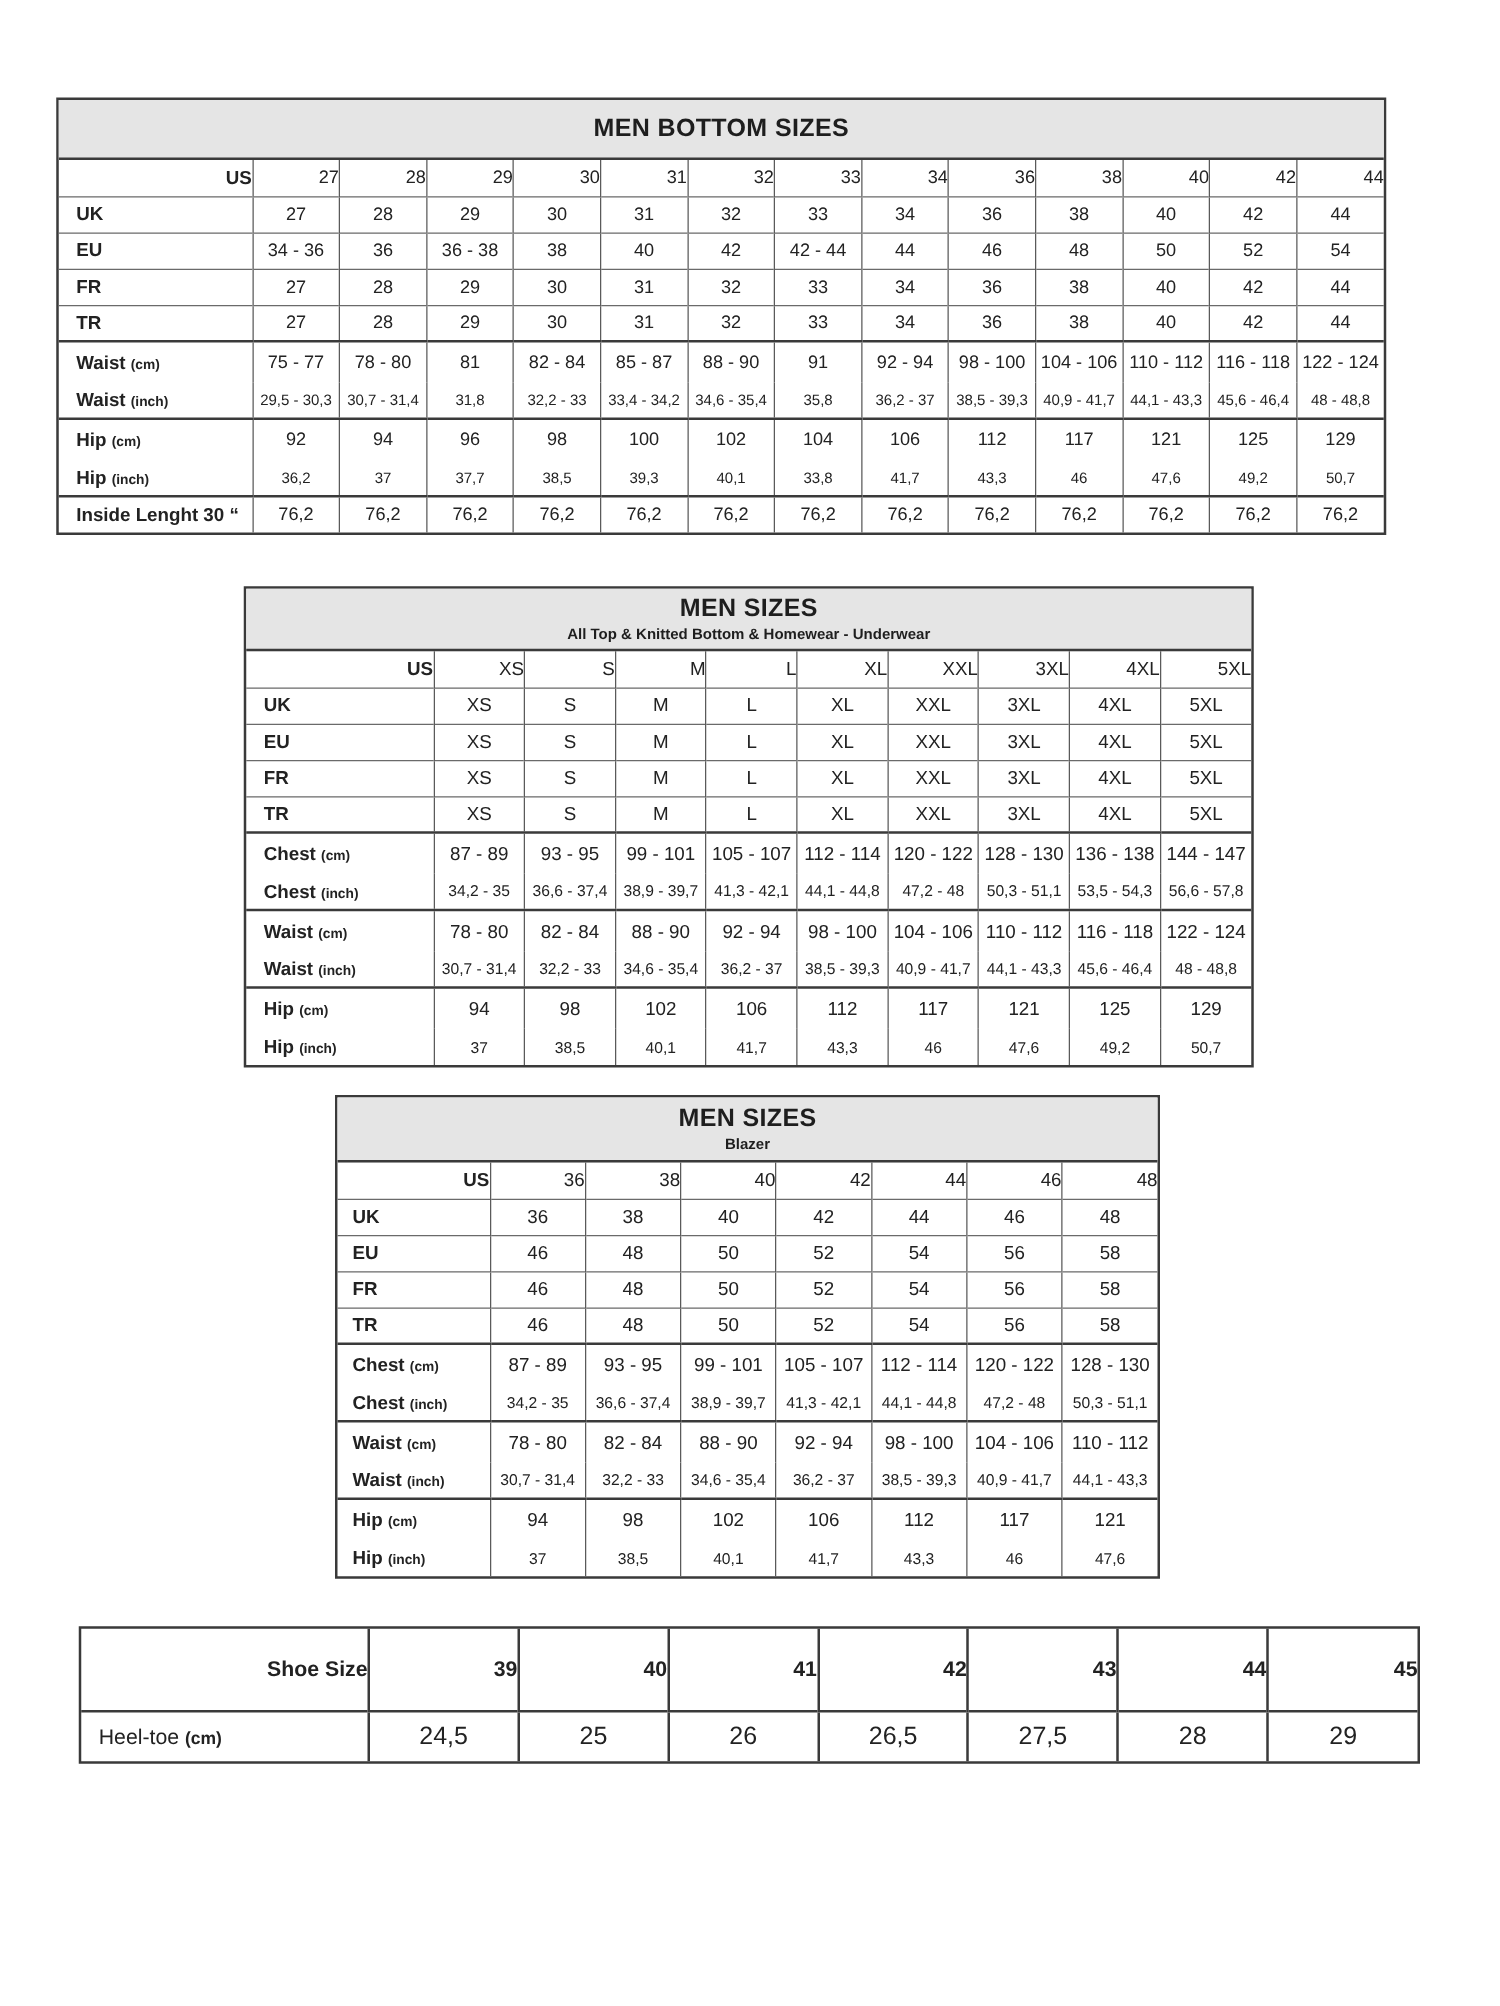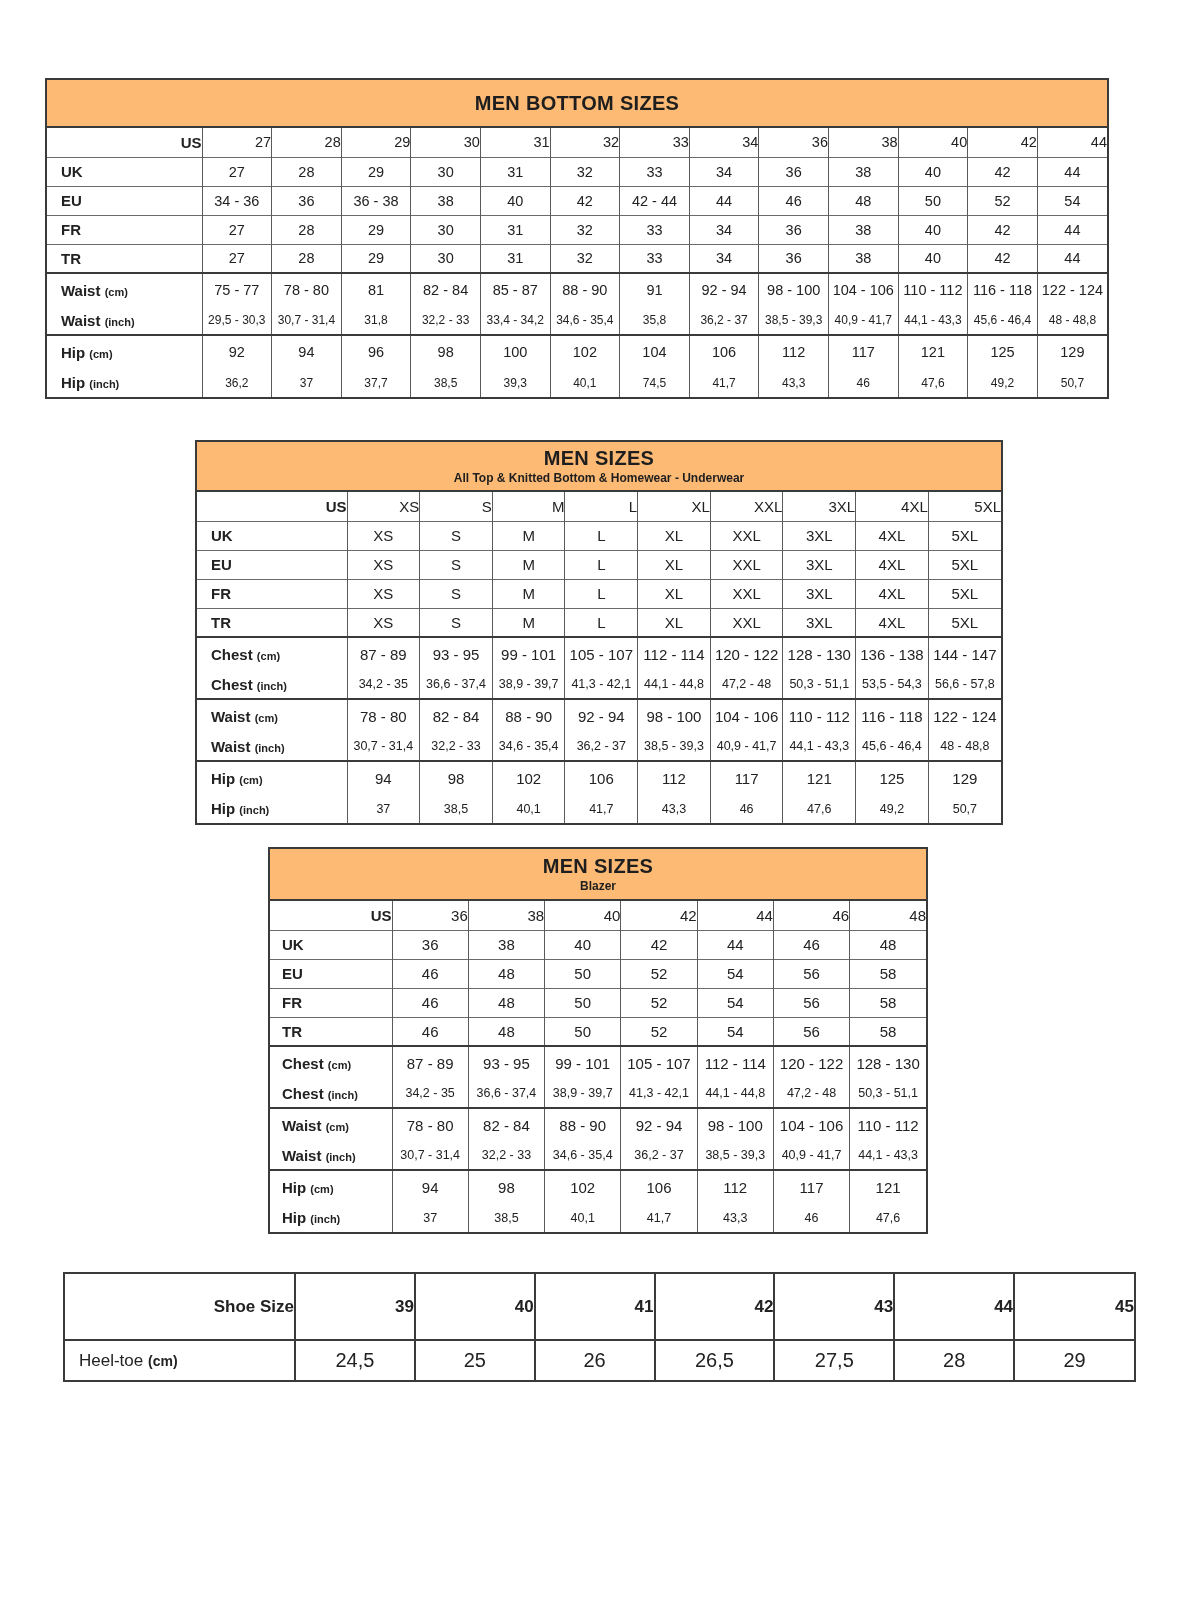--- a/index.html
+++ b/index.html
@@ -14,21 +14,21 @@
     width: 1200px;
     height: 1605px;
     background: #ffffff;
     overflow: hidden;
   }
   section.size-table {
     border: 2px solid #3a3a3a;
     background: #ffffff;
   }
   .band {
-    background: #fdba74;
+    background: #e5e5e5;
     border-bottom: 2px solid #3a3a3a;
     display: flex;
     flex-direction: column;
     align-items: center;
     justify-content: center;
     color: #1e1e1e;
     line-height: 1.15;
   }
   .band-title { font-weight: 700; font-size: 20px; letter-spacing: 0.3px; }
   .band-subtitle { font-weight: 700; font-size: 12px; margin-top: 2px; }
@@ -245,27 +245,43 @@
             <td class="data-cell">129</td>
           </tr>
           <tr class="row-inch group-mid heavy">
             <td class="label-cell"><span class="label-main">Hip</span> <span class="label-unit">(inch)</span></td>
             <td class="data-cell">36,2</td>
             <td class="data-cell">37</td>
             <td class="data-cell">37,7</td>
             <td class="data-cell">38,5</td>
             <td class="data-cell">39,3</td>
             <td class="data-cell">40,1</td>
-            <td class="data-cell">74,5</td>
+            <td class="data-cell">33,8</td>
             <td class="data-cell">41,7</td>
             <td class="data-cell">43,3</td>
             <td class="data-cell">46</td>
             <td class="data-cell">47,6</td>
             <td class="data-cell">49,2</td>
             <td class="data-cell">50,7</td>
+          </tr>
+          <tr class="row-size group-start heavy">
+            <td class="label-cell"><span class="label-main">Inside Lenght 30 “</span></td>
+            <td class="data-cell">76,2</td>
+            <td class="data-cell">76,2</td>
+            <td class="data-cell">76,2</td>
+            <td class="data-cell">76,2</td>
+            <td class="data-cell">76,2</td>
+            <td class="data-cell">76,2</td>
+            <td class="data-cell">76,2</td>
+            <td class="data-cell">76,2</td>
+            <td class="data-cell">76,2</td>
+            <td class="data-cell">76,2</td>
+            <td class="data-cell">76,2</td>
+            <td class="data-cell">76,2</td>
+            <td class="data-cell">76,2</td>
           </tr>
         </tbody>
       </table>
     </section>
     <section class="size-table t2">
       <div class="band">
         <div class="band-title">MEN SIZES</div>
         <div class="band-subtitle">All Top &amp; Knitted Bottom &amp; Homewear - Underwear</div>
       </div>
       <table>

